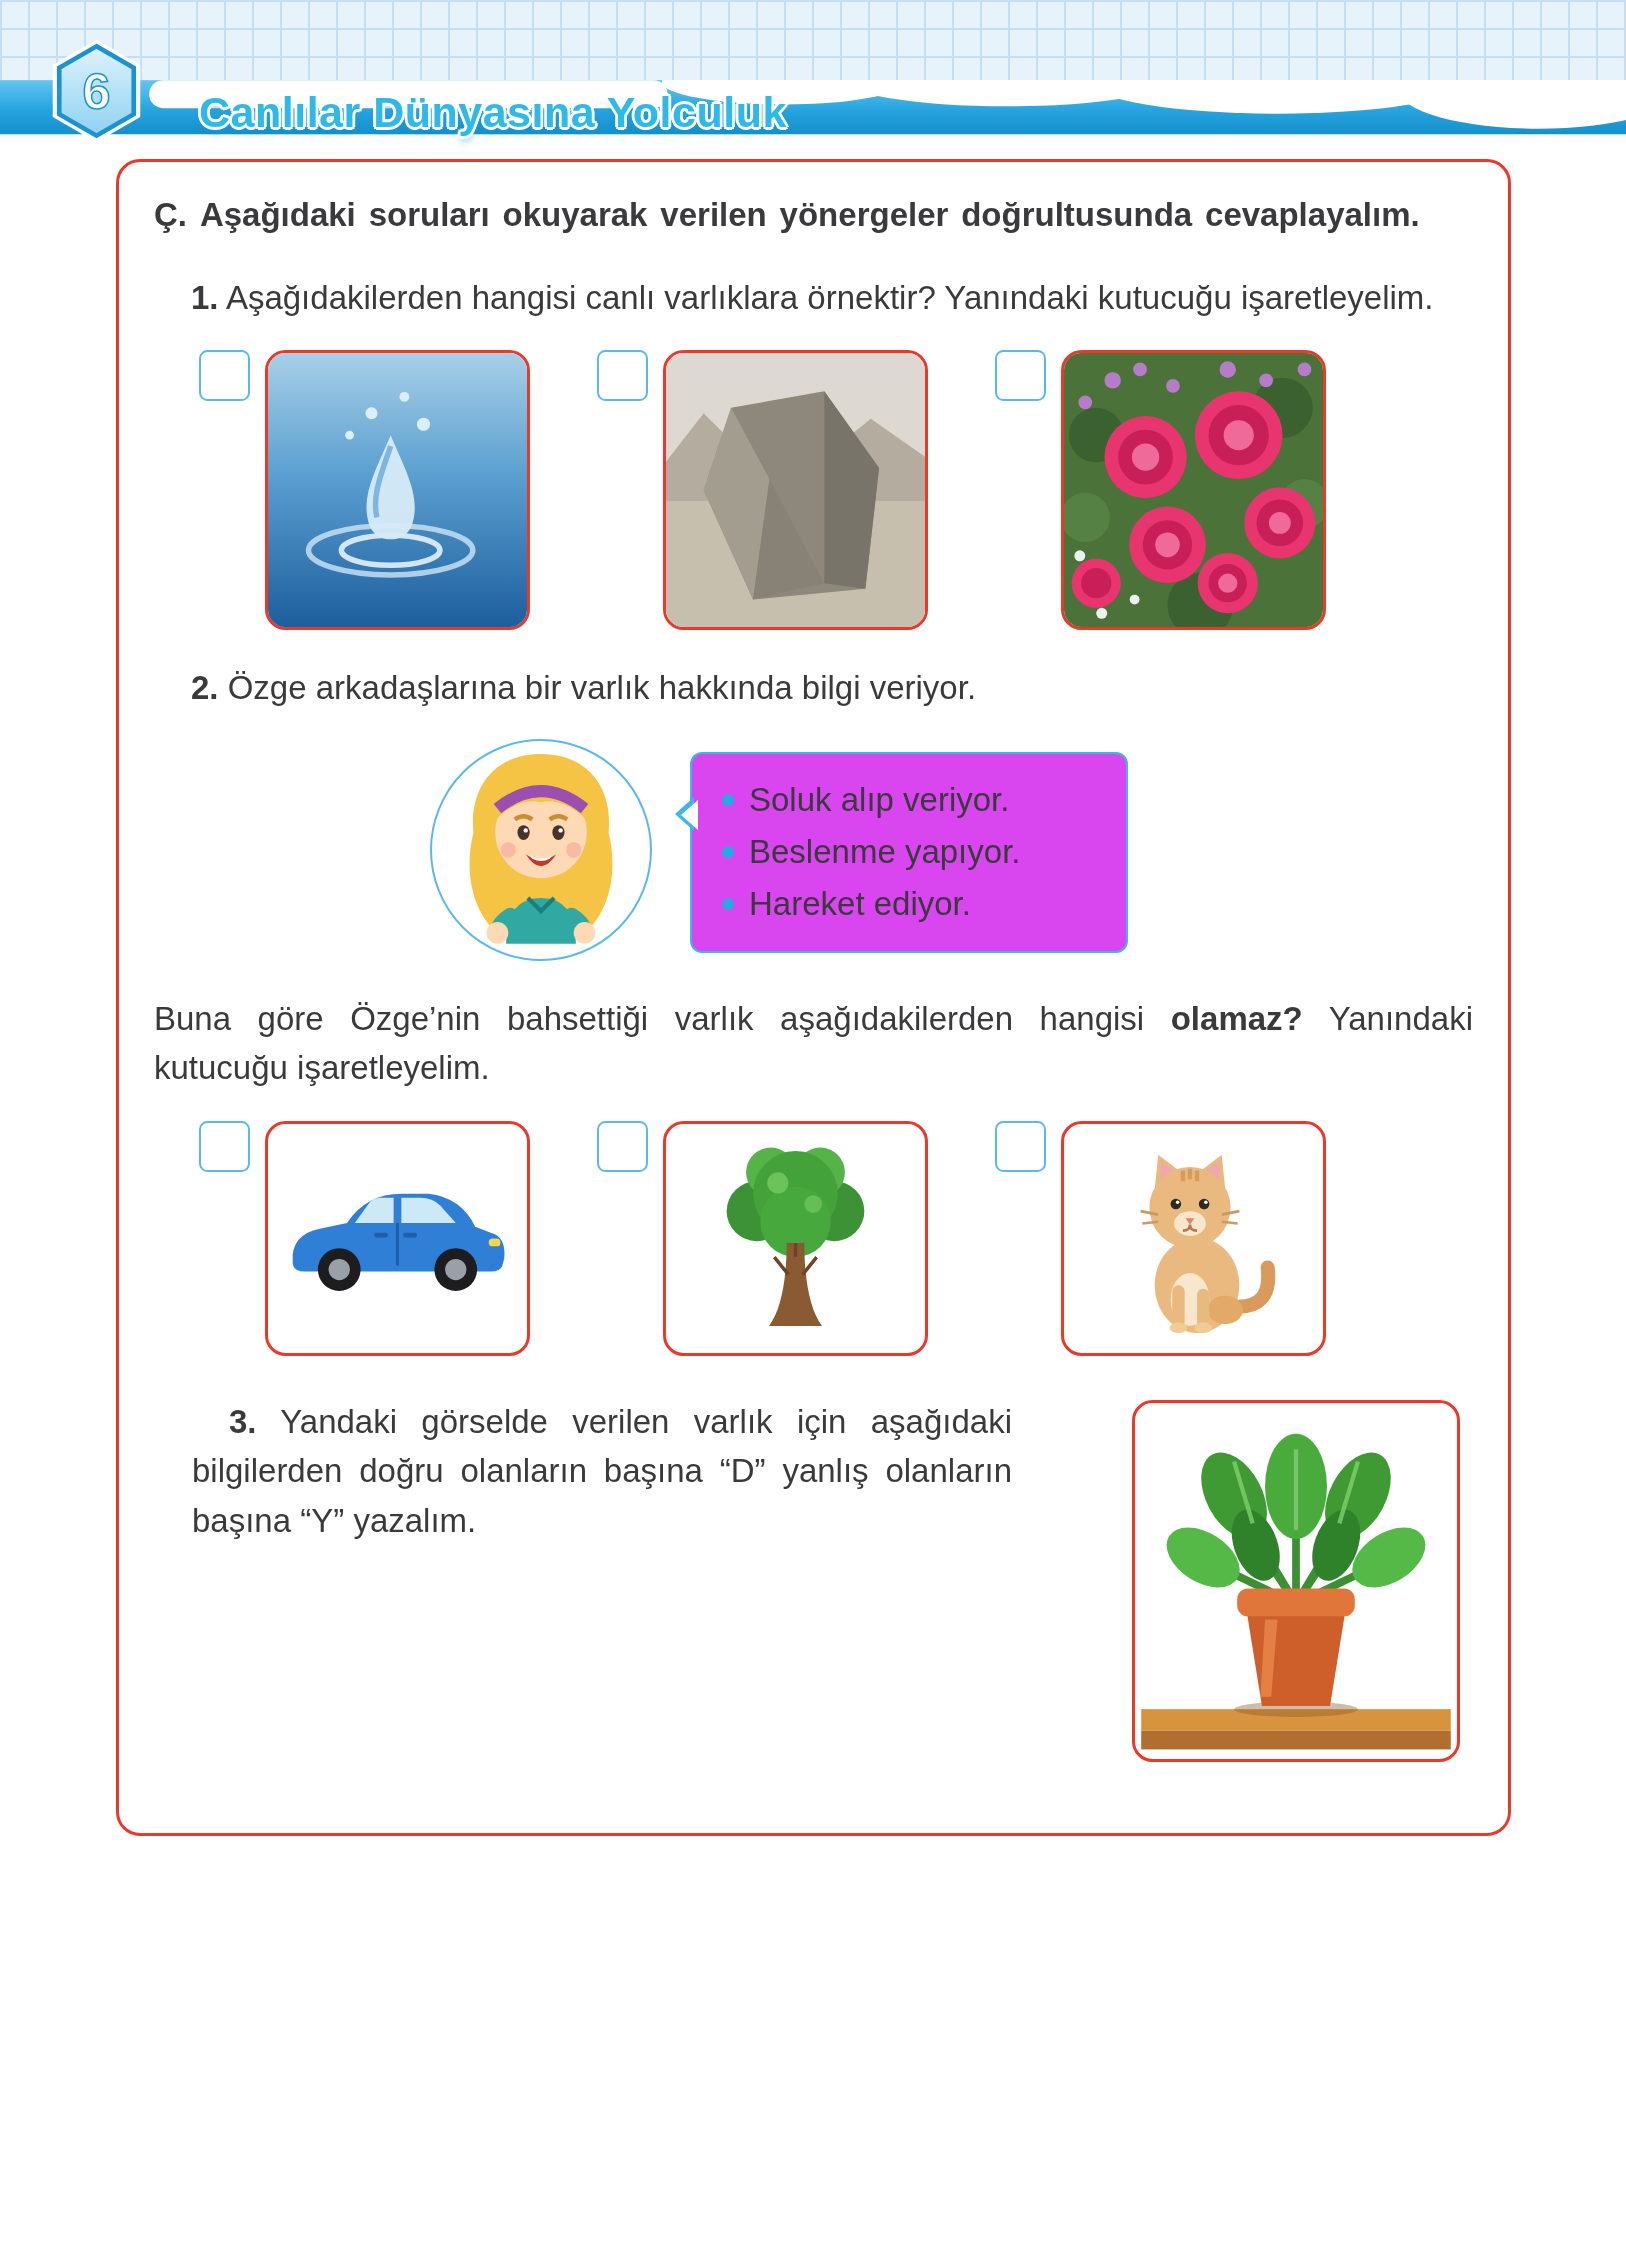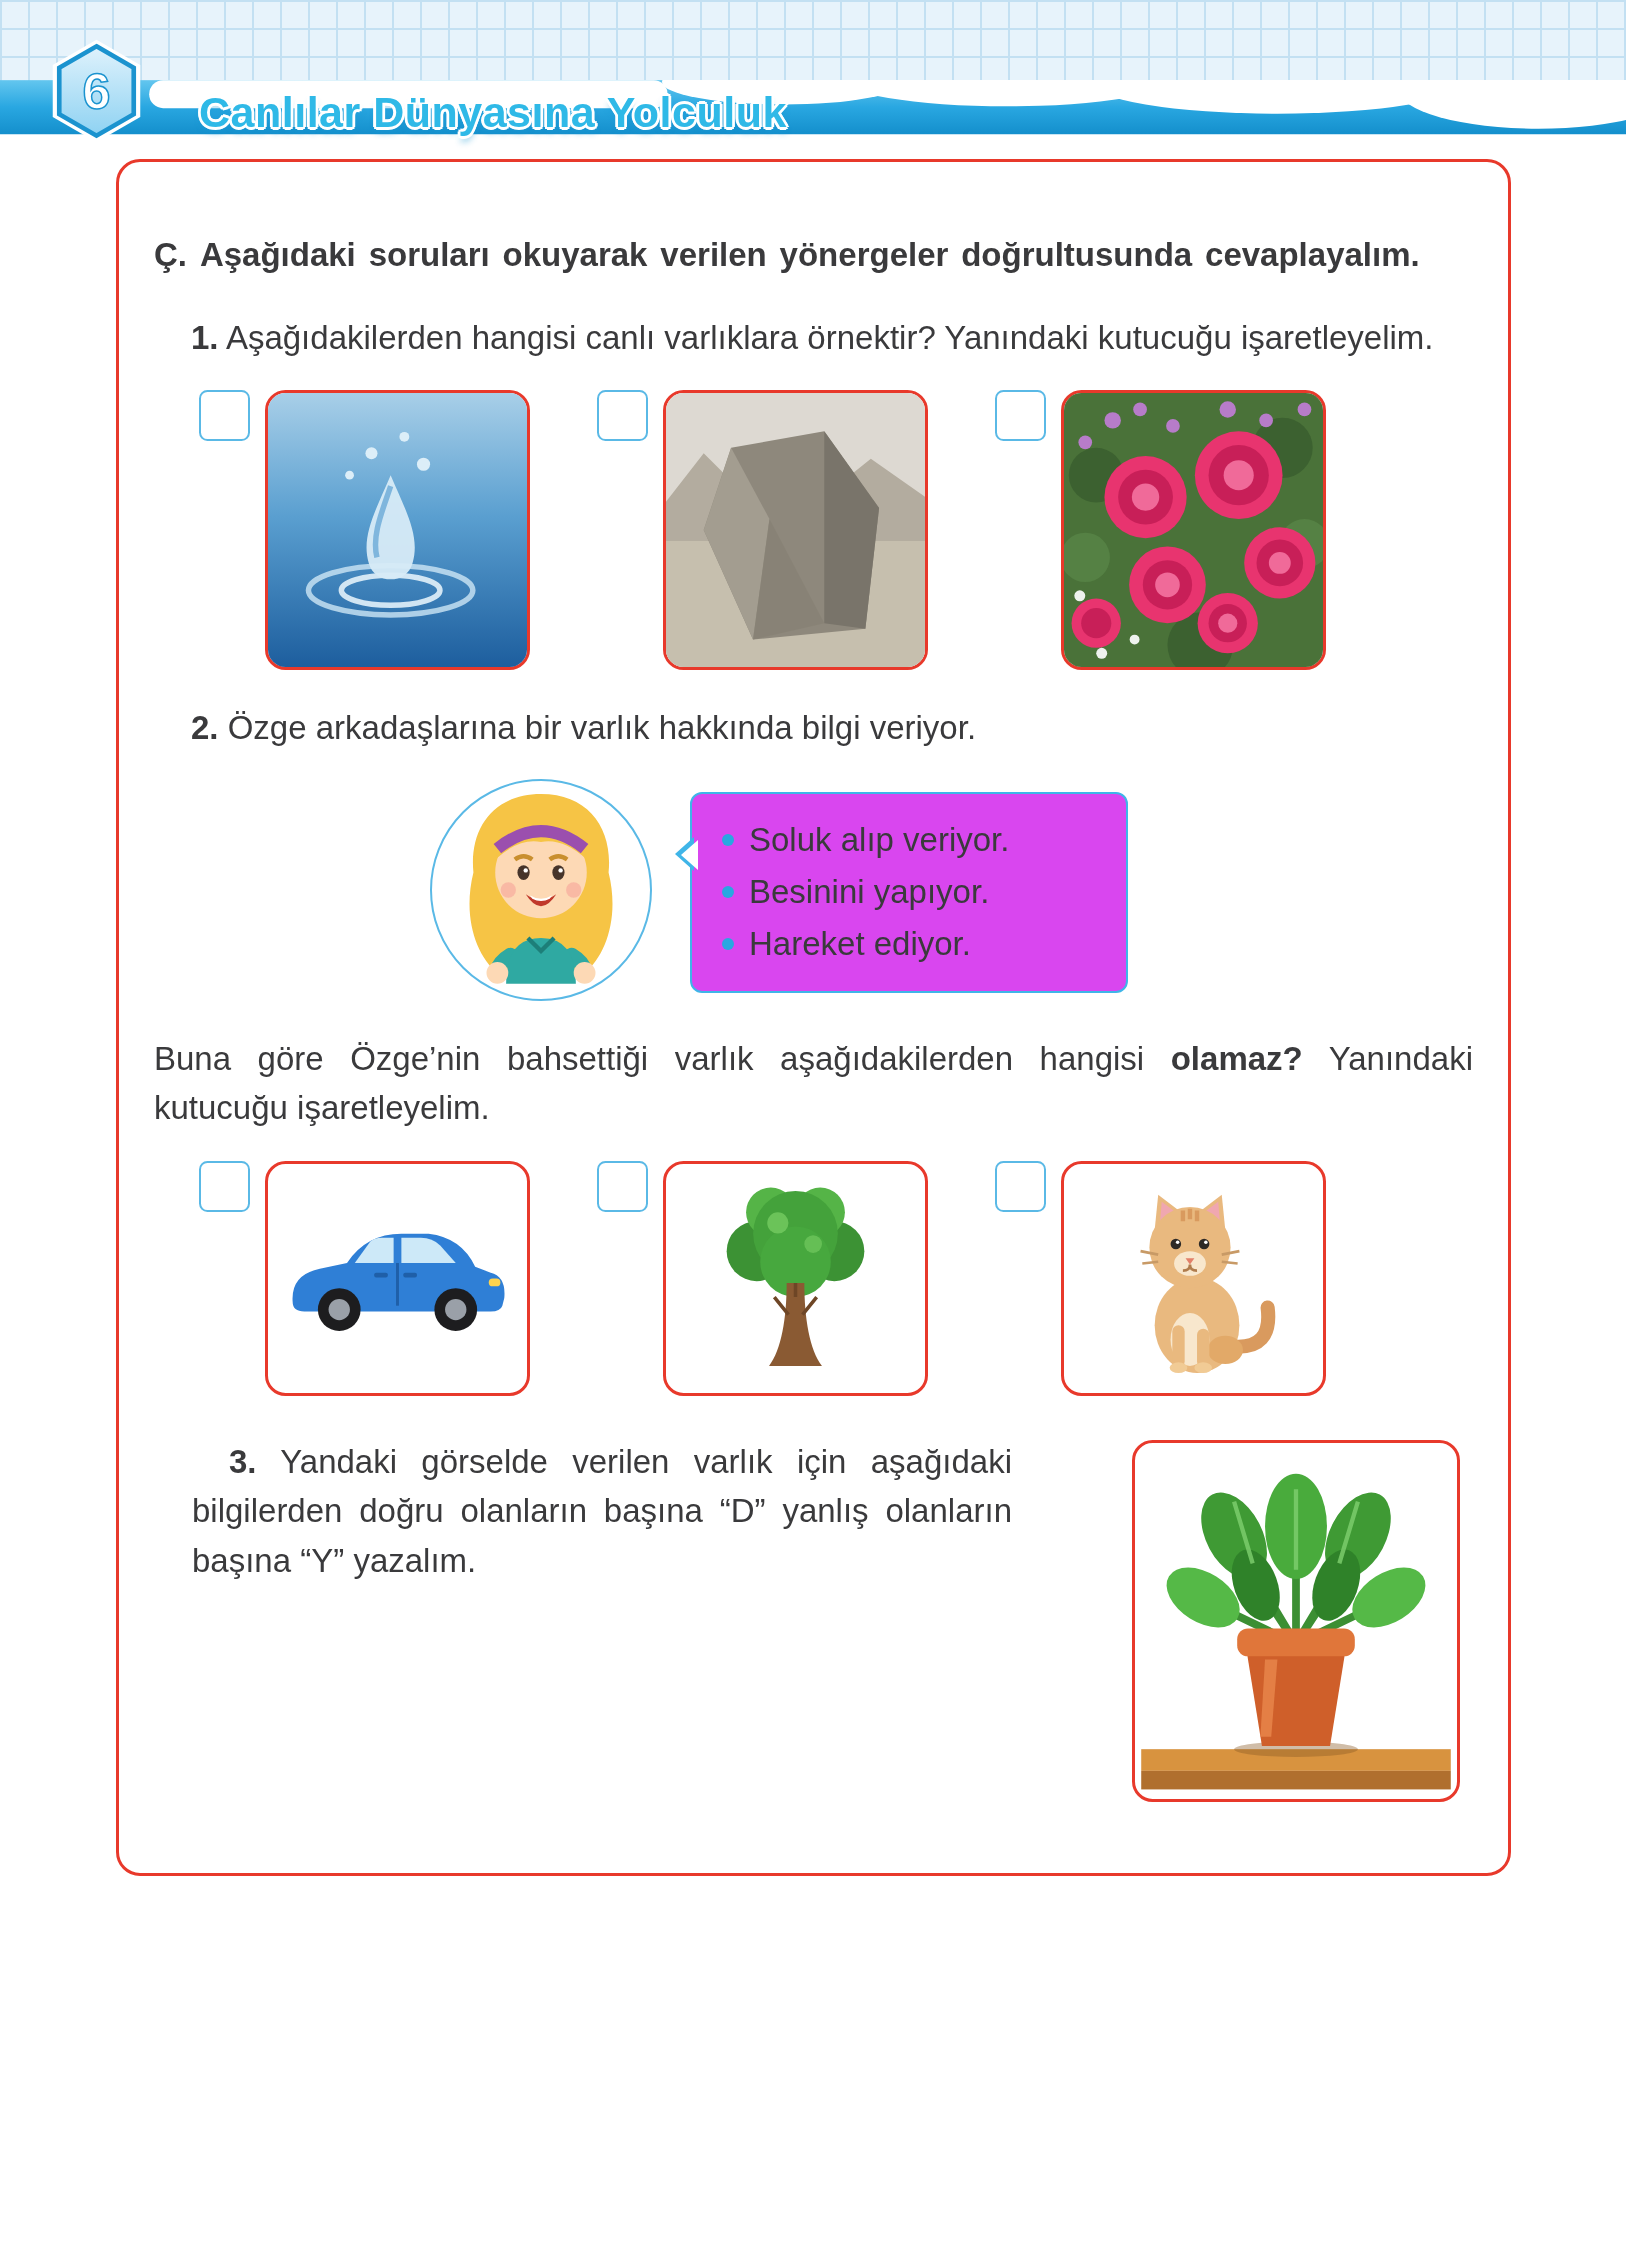--- a/index.html
+++ b/index.html
@@ -26,21 +26,21 @@
     text-shadow: 2.8px 0 0 #fff,-2.8px 0 0 #fff,0 2.8px 0 #fff,0 -2.8px 0 #fff,
       1.9px 1.9px 0 #fff,-1.9px -1.9px 0 #fff,1.9px -1.9px 0 #fff,-1.9px 1.9px 0 #fff,
       0 5.6px 6.5px rgba(23,150,210,.45);
   }
   
   .main-box {
     position:relative; width:1395px; margin:17px auto 0;
     border:3.7px solid #e8392b; border-radius:24px; background:#fff;
     padding:28px 35px 37px;
   }
-  .intro { font-size:33px; line-height:1.5; text-align:justify; font-weight:normal; word-spacing:3.7px;margin-top:40px; }
+  .intro { font-size:33px; line-height:1.5; text-align:justify; font-weight:normal; word-spacing:3.7px; }
   .q-text { font-size:33px; line-height:1.5; text-align:justify; margin-top:33px; }
   .q-text.indent { text-indent:37px; }
   .q-text b { font-weight:bold; }
   
   .options { display:flex; gap:67px; margin:28px 0 3.7px 45px; }
   .option { display:flex; gap:15px; align-items:flex-start; }
   .checkbox {
     width:51px; height:51px; border:2.8px solid #5ab9e6; border-radius:8.4px;
     background:#fff; flex:none;
   }
@@ -255,21 +255,21 @@
         </svg>
       </div>
 
       <div class="bubble">
         <div class="bullet">
           <span class="dot"></span>
           <span>Soluk alıp veriyor.</span>
         </div>
         <div class="bullet">
           <span class="dot"></span>
-          <span>Besinini yapıyor.</span>
+          <span>Beslenme yapıyor.</span>
         </div>
         <div class="bullet">
           <span class="dot"></span>
           <span>Hareket ediyor.</span>
         </div>
       </div>
     </div>
 
     <p class="q-text">
       <span>Buna göre Özge’nin bahsettiği varlık aşağıdakilerden hangisi</span>

